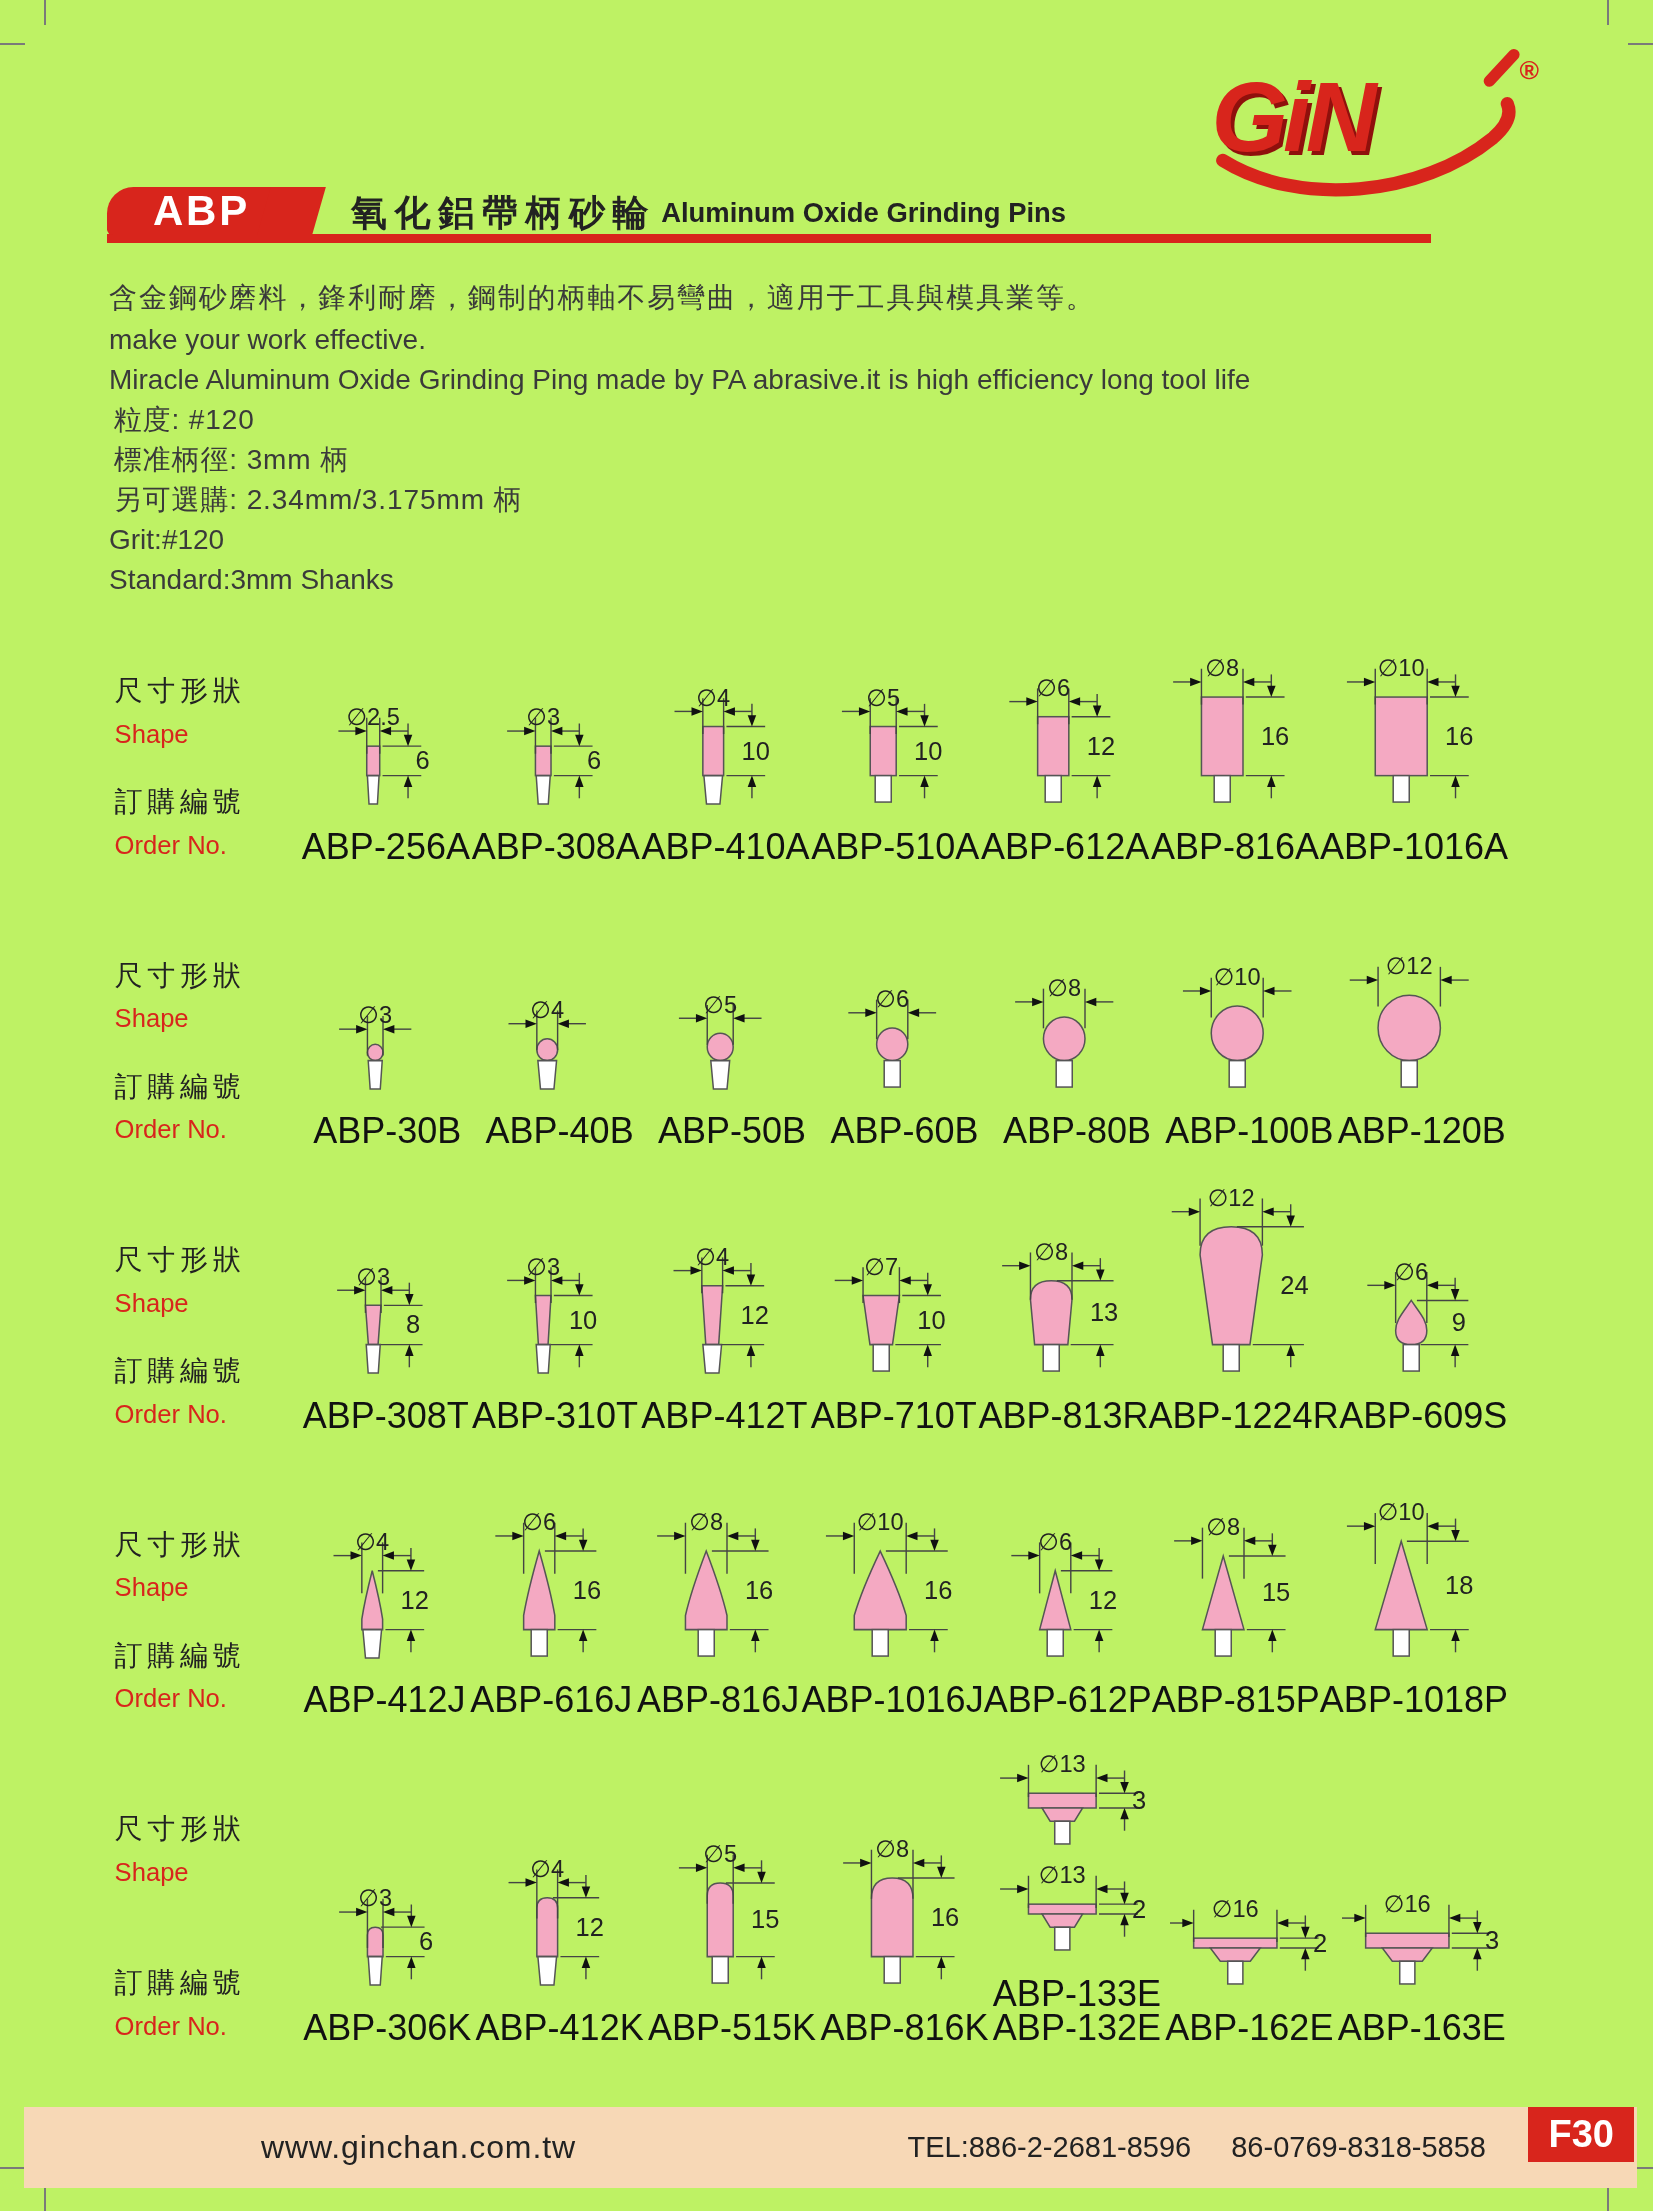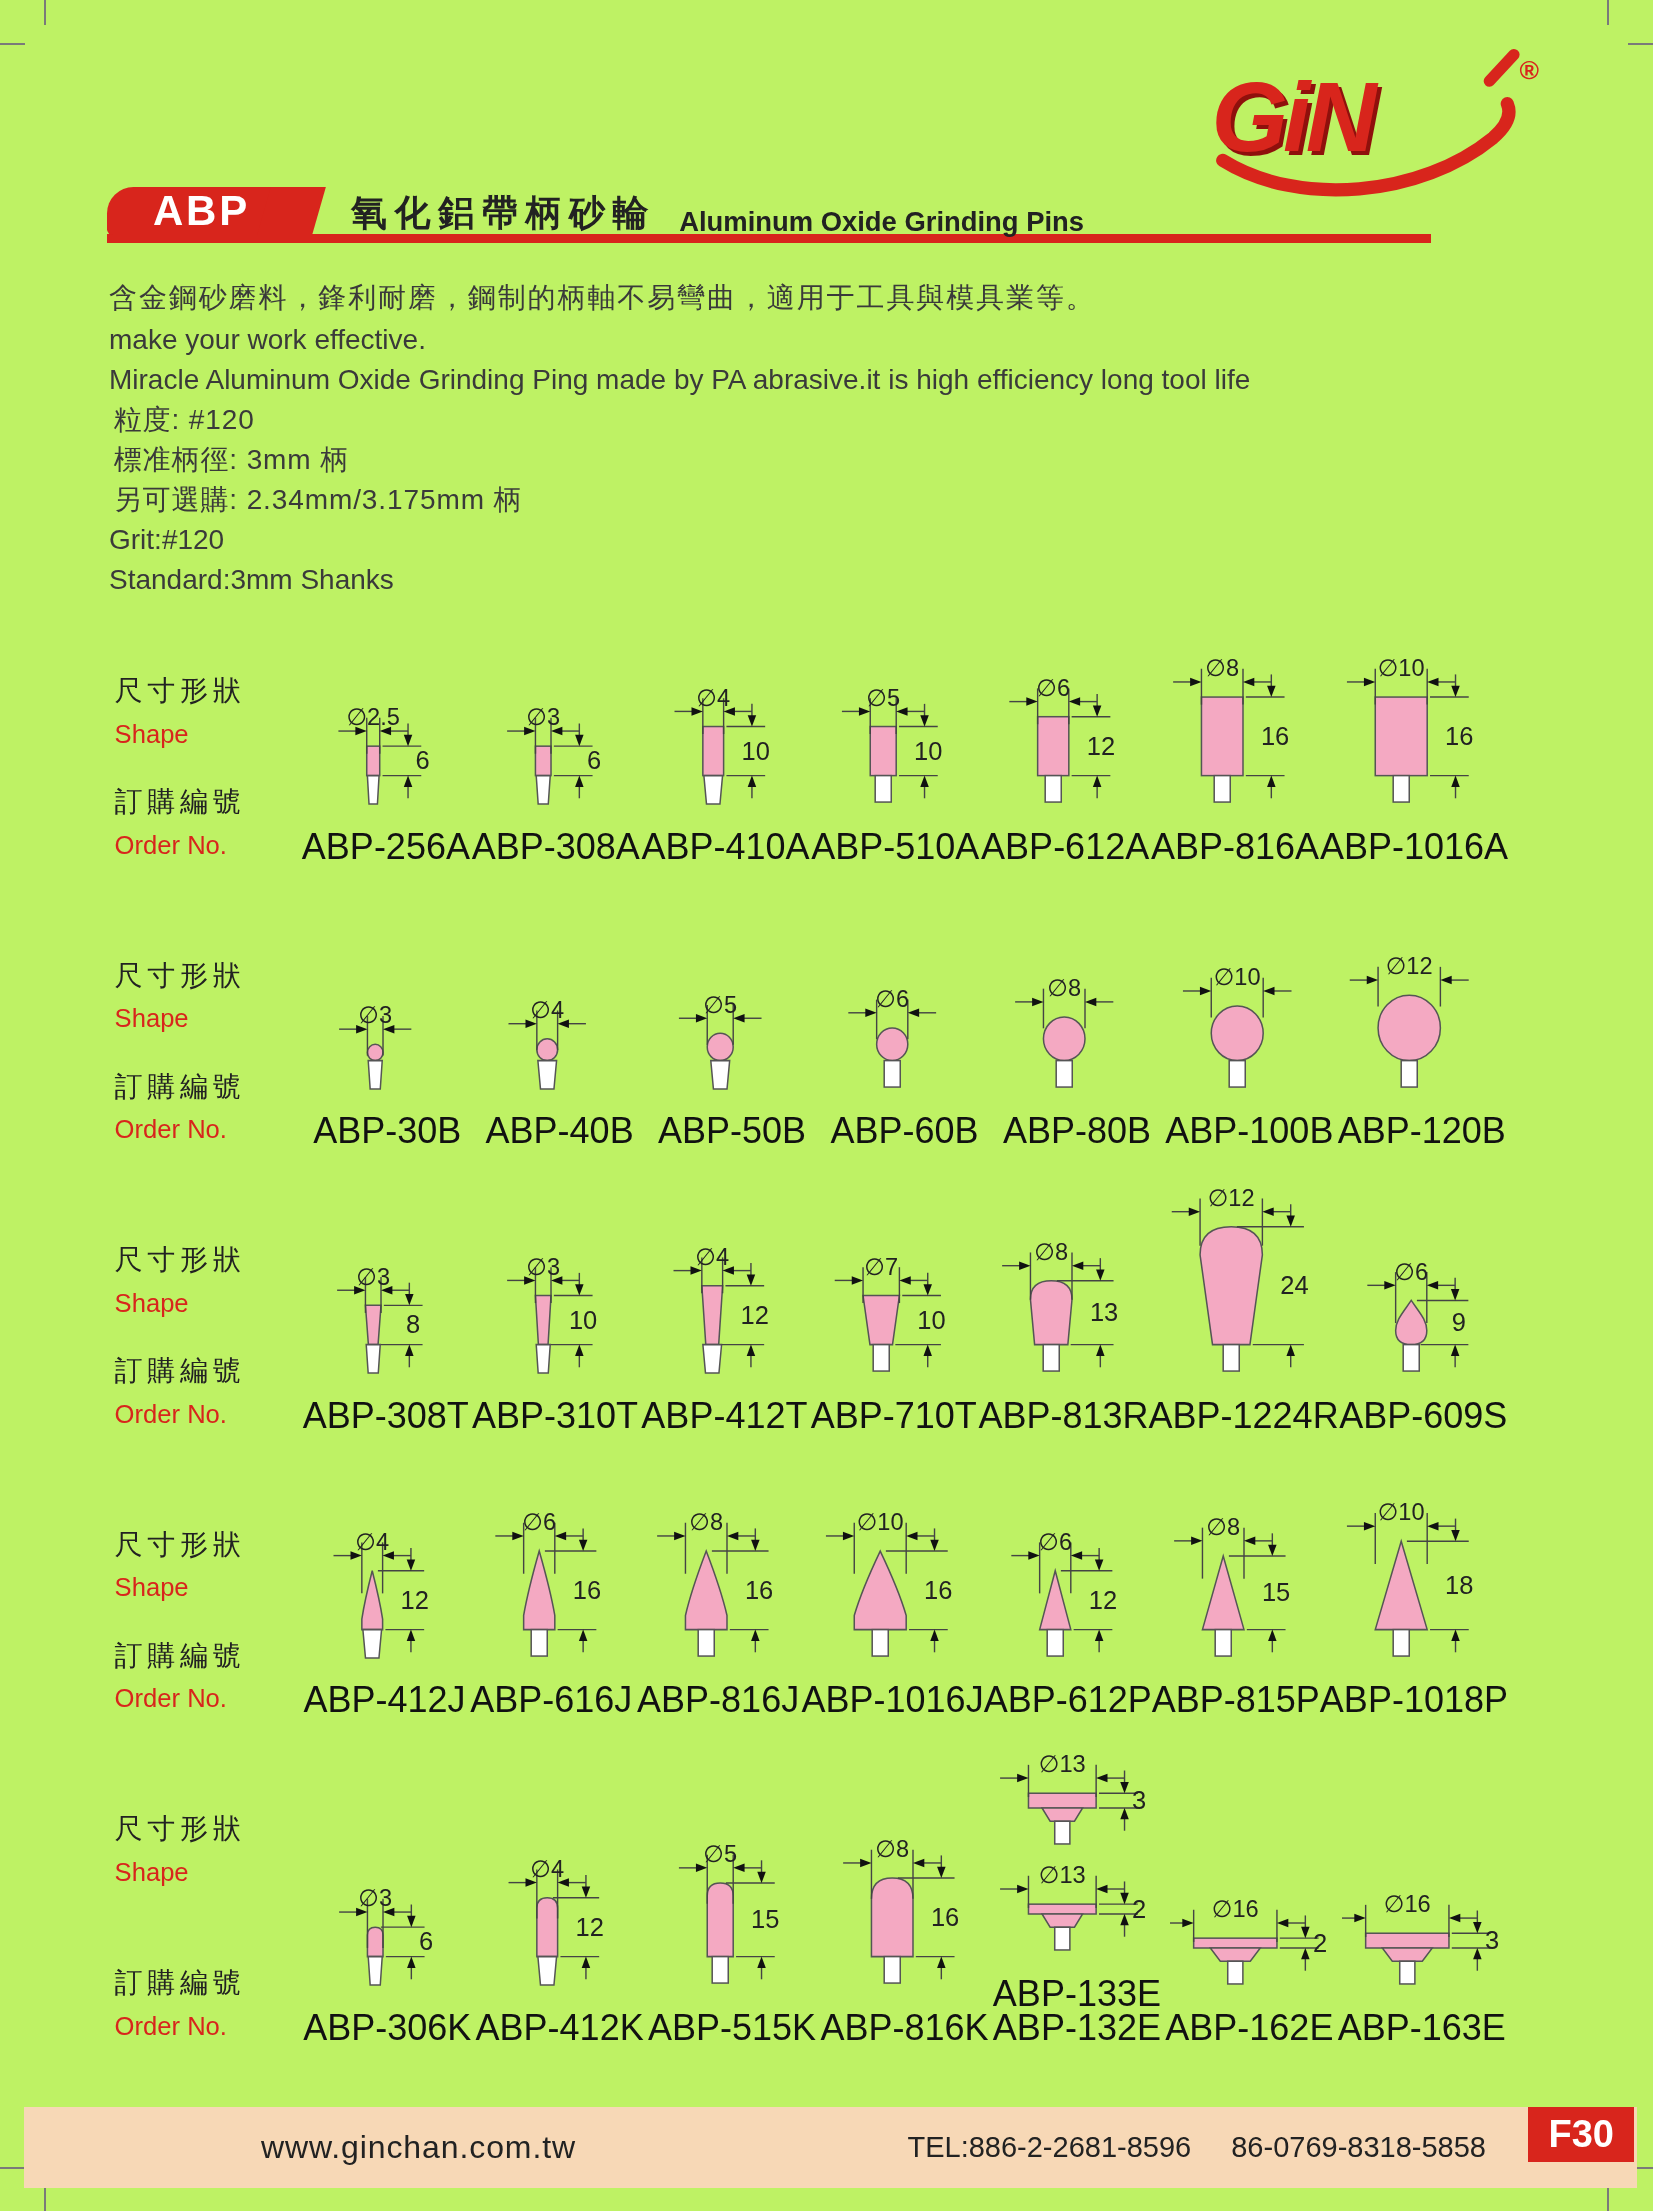--- a/index.html
+++ b/index.html
@@ -12,21 +12,21 @@
   
   .logo{position:absolute;left:1194px;top:47px;width:360px;height:156px;}
   
   .header-bar{position:absolute;left:107px;top:187px;right:222px;height:66px;}
   .red-line{position:absolute;left:0;right:0;top:47px;height:8.5px;background:#D8251C;}
   .abp-badge{position:absolute;left:0;top:0;width:189px;height:48px;background:#D8251C;
              border-radius:26.5px 0 0 5.7px;display:flex;align-items:center;justify-content:center;}
   .abp-badge::after{content:"";position:absolute;right:-23px;top:0;bottom:0;width:55px;
              background:#D8251C;transform:skewX(-16deg);}
   .abp-badge span{position:relative;z-index:2;color:#fff;font-size:42px;font-weight:bold;letter-spacing:2.8px;}
-  .titles{position:absolute;left:244px;top:1.9px;display:flex;align-items:flex-end;gap:23px;white-space:nowrap;}
+  .titles{position:absolute;left:244px;top:1.9px;display:flex;align-items:center;gap:5px;white-space:nowrap;}
   .t-zh{font-size:36px;font-weight:bold;letter-spacing:7.6px;color:#222;}
   .t-en{font-size:27.4px;font-weight:bold;color:#222;}
   
   .desc{position:absolute;left:109px;top:280px;width:1325px;color:#3a3a3a;font-size:28px;line-height:40px;}
   .desc .zh{letter-spacing:1.9px;font-family:Liberation Mono, monospace;}
   .desc .spec{padding-left:4.7px;letter-spacing:0.9px;}
   
   .rows-wrap{position:absolute;left:107px;top:617px;width:1401px;}
   .product-row{display:flex;margin-bottom:38px;}
   .row-label{width:194px;display:flex;flex-direction:column;justify-content:space-between;

